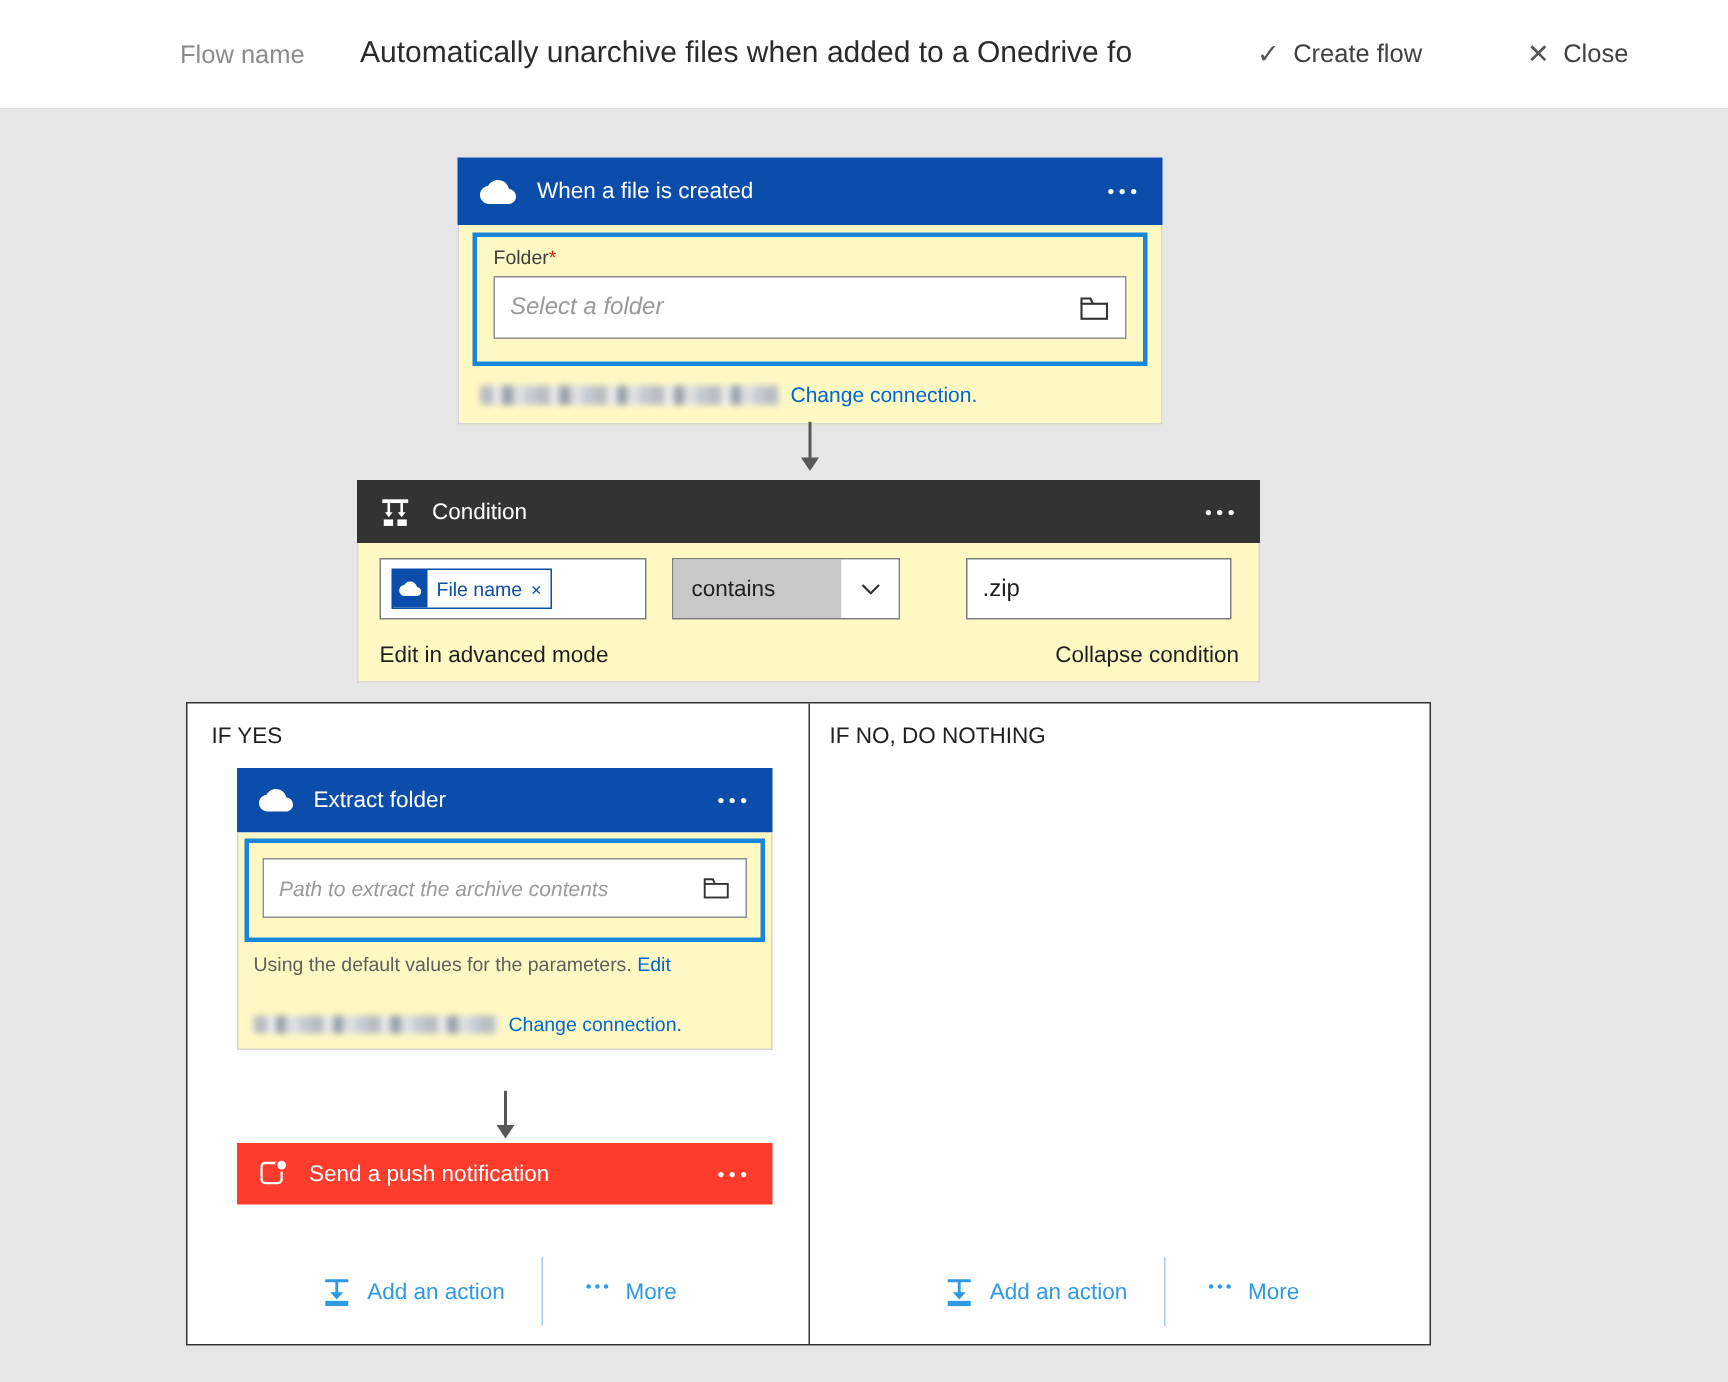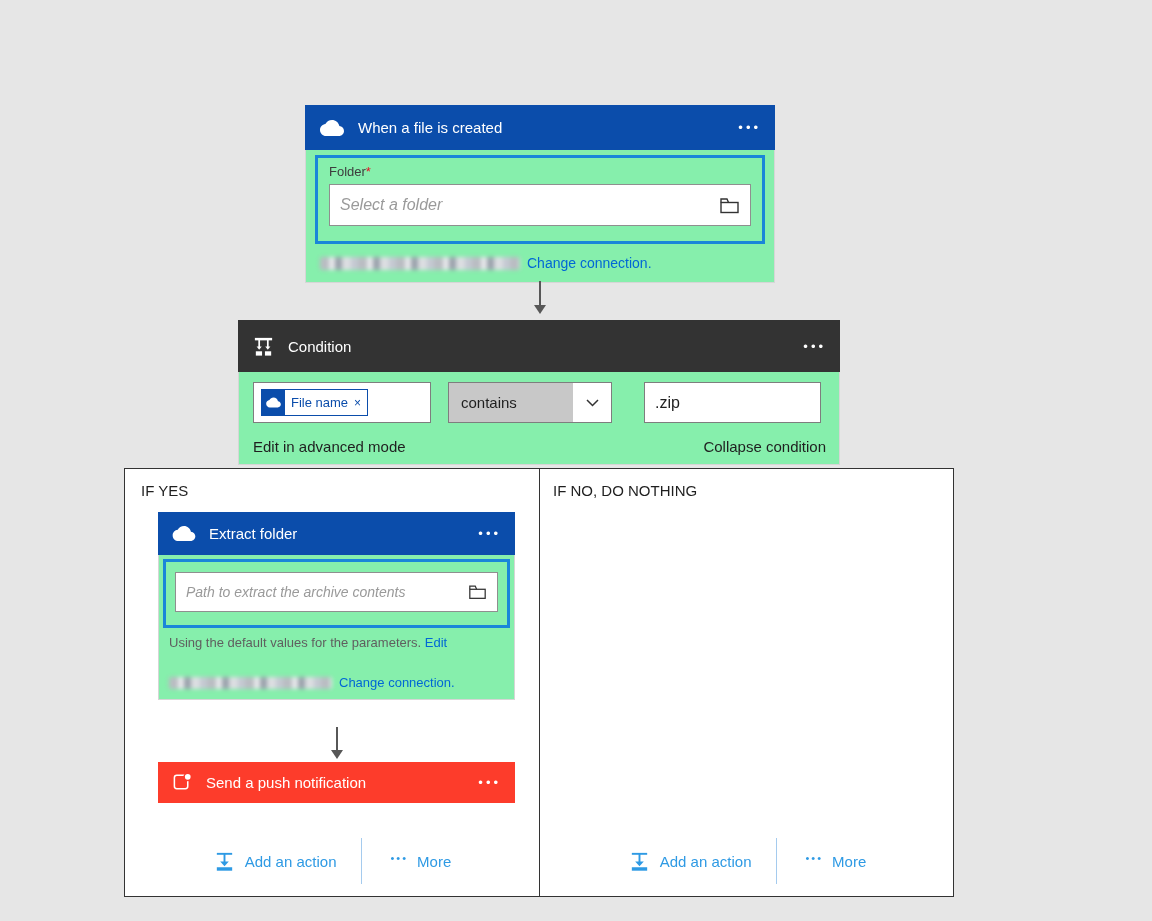--- a/index.html
+++ b/index.html
@@ -20,21 +20,21 @@
     font-family:inherit; }
   .topbtn .glyph { font-size:18px; color:#555; }
   .create-flow { left:838px; }
   .close-btn { left:1018px; }
 
   
   .card-header { display:flex; align-items:center; gap:13px; padding:0 14px;
     color:#fff; font-size:15px; cursor:pointer; }
   .card-header .menu-dots { margin-left:auto; font-size:13px; letter-spacing:3px;
     color:#fff; cursor:pointer; }
-  .card-body { background:#86efac; border:1px solid #d6d6d6; border-top:none; }
+  .card-body { background:#fef9c3; border:1px solid #d6d6d6; border-top:none; }
   .param-box { border:3px solid #1a86d9; }
   .field-label { font-size:13px; color:#3d3d3d; }
   .req { color:#e81123; }
   .text-input { display:flex; align-items:center; border:1px solid #8f8f8f; background:#fff; padding:0 10px; }
   .text-input input { flex:1; border:none; outline:none; font-size:16px; color:#222;
     font-family:inherit; background:transparent; }
   .text-input input::placeholder { font-style:italic; color:#9a9a9a; }
   .folder-btn { background:none; border:none; cursor:pointer; padding:0; display:flex; }
   .conn-row { display:flex; align-items:center; gap:7px; }
   .blurred { background:
@@ -49,30 +49,30 @@
   .trigger-card .param-box { padding:6px 11px 15px; }
   .trigger-card .text-input { height:42px; margin-top:5px; }
   .trigger-card .conn-row { margin-top:11px; padding-left:5px; font-size:14px; }
   .blur-trigger { width:200px; height:13px; }
 
   
   .arrow { position:absolute; }
 
   
   .condition-card { position:absolute; left:238px; top:320px; width:602px; }
-  .condition-card .card-header { height:52px; background:#333; }
+  .condition-card .card-header { height:42px; background:#333; }
   .condition-card .card-body { height:93px; position:relative; }
   .cond-field { position:absolute; top:10px; height:41px; border:1px solid #7e7e7e; background:#fff; }
   .token-field { left:14px; width:178px; display:flex; align-items:center; padding-left:7px; cursor:text; }
   .token { display:inline-flex; align-items:center; border:1px solid #0b4dab; height:27px;
     padding-right:6px; gap:6px; background:#fff; cursor:default; }
   .token-ico { width:23px; height:25px; background:#0b4dab; display:flex; align-items:center; justify-content:center; }
   .token-label { font-size:13px; color:#0b4dab; }
   .token-x { font-size:12px; color:#0b4dab; cursor:pointer; }
-  .dropdown { left:209px; width:164px; display:flex; cursor:pointer; overflow:hidden;text-align:center; }
+  .dropdown { left:209px; width:152px; display:flex; cursor:pointer; overflow:hidden;text-align:center; }
   .dd-text { flex:1; background:#c8c8c8; display:flex; align-items:center; padding-left:12px;
     font-size:15px; color:#1f1f1f; }
   .dd-chev { width:38px; background:#fff; display:flex; align-items:center; justify-content:center; }
   .value-field { left:405px; width:177px; display:flex; align-items:center; padding:0 10px; }
   .value-field input { width:100%; border:none; outline:none; font-size:16px; color:#1f1f1f; font-family:inherit; }
   .cond-link { position:absolute; bottom:9px; font-size:15px; color:#1f1f1f; cursor:pointer;margin-top:48px; }
   .adv-link { left:14px; }
   .collapse-link { right:13px; }
 
   
@@ -108,20 +108,32 @@
   .action-btn { display:flex; align-items:center; gap:9px; font-size:15px; color:#2e9ae4;
     background:none; border:none; cursor:pointer; font-family:inherit; }
   .action-sep { width:1px; height:46px; background:#a5cbee; margin:0 29px 0 24px; }
   .more-dots { font-size:11px; letter-spacing:2px; transform:translateY(-3px); display:inline-block; }
 </style>
 </head>
 <body>
 
 <div id="canvas">
 
+  <div class="topbar">
+    <span class="flow-name-label">Flow name</span>
+    <div class="flow-title">Automatically unarchive files when added to a Onedrive fo</div>
+    <button class="topbtn create-flow">
+      <span class="glyph">✓</span>
+      <span>Create flow</span>
+    </button>
+    <button class="topbtn close-btn">
+      <span class="glyph">✕</span>
+      <span>Close</span>
+    </button>
+  </div>
 
   <div class="trigger-card">
     <div class="card-header">
       <svg width="26" height="18" viewBox="0 0 24 18">
         <path fill="#fff" d="M19.35 7.04C18.67 3.59 15.64 1 12 1 9.11 1 6.6 2.64 5.35 5.04 2.34 5.36 0 7.91 0 11c0 3.31 2.69 6 6 6h13c2.76 0 5-2.24 5-5 0-2.64-2.05-4.78-4.65-4.96z"></path>
       </svg>
       <span>When a file is created</span>
       <span class="menu-dots">•••</span>
     </div>
     <div class="card-body">

